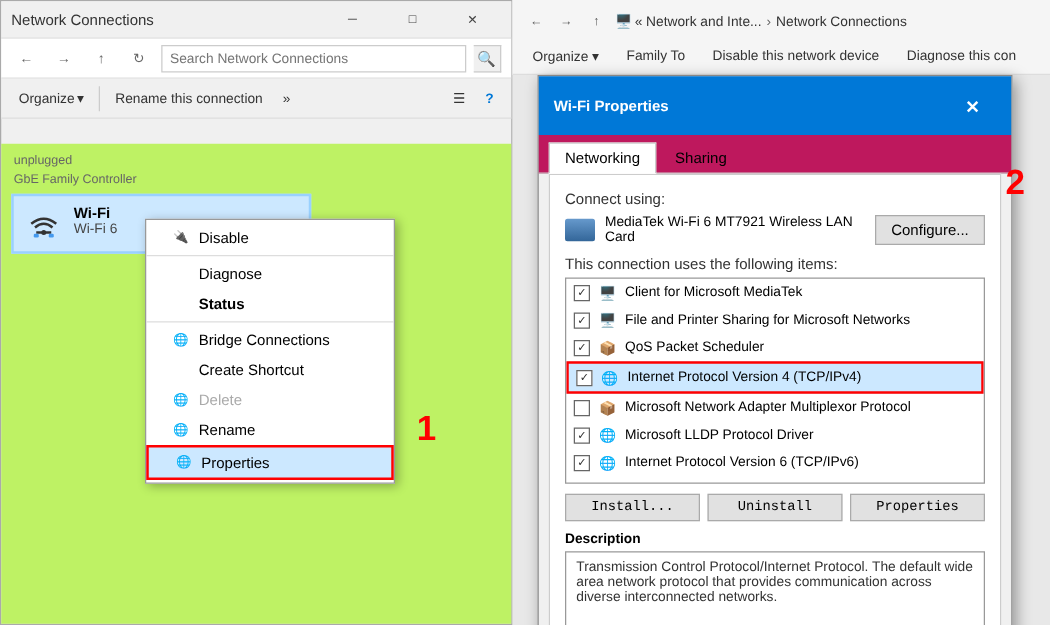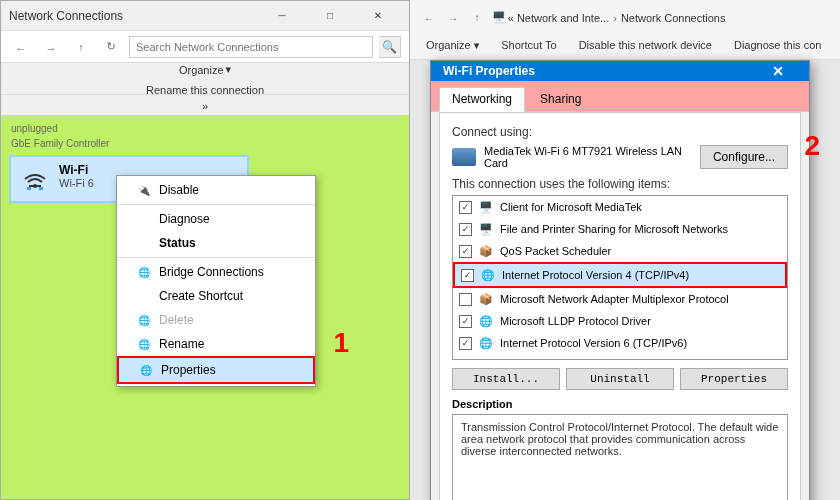--- a/index.html
+++ b/index.html
@@ -96,21 +96,20 @@
     .toolbar {
       height: 32px;
       background: #f0f0f0;
       display: flex;
       align-items: center;
       padding: 0 8px;
       border-bottom: 1px solid #ddd;
       gap: 4px;
       font-size: 11px;
       color: #333;
-      flex-direction: column;
     }
 
     .toolbar-btn {
       height: 24px;
       padding: 0 6px;
       background: transparent;
       border: none;
       cursor: pointer;
       font-size: 11px;
       color: #333;
@@ -297,21 +296,21 @@
       top: 60px;
       left: 20px;
       width: 380px;
       background: #f0f0f0;
       border: 1px solid #888;
       box-shadow: 3px 3px 12px rgba(0,0,0,0.4);
       z-index: 200;
     }
 
     .dialog-titlebar {
-      height: 20px;
+      height: 47px;
       background: #0078d7;
       display: flex;
       align-items: center;
       justify-content: space-between;
       padding: 0 8px 0 12px;
       color: white;
       font-size: 12px;
       font-weight: bold;
     }
 
@@ -320,21 +319,21 @@
       height: 30px;
       display: flex;
       align-items: center;
       justify-content: center;
       cursor: pointer;
       font-size: 14px;
     }
 
     .dialog-tabs {
       display: flex;
-      background: #fca5a5;
+      background: #be185d;
       border-bottom: 1px solid #ccc;
       padding: 6px 8px 0;
       gap: 2px;
     }
 
     .tab-item {
       padding: 4px 12px;
       font-size: 12px;
       cursor: pointer;
       border: 1px solid transparent;
@@ -584,21 +583,21 @@
       </div>
       <div class="bc-path">
         <span>🖥️</span>
         <span>« Network and Inte...</span>
         <span class="bc-sep">›</span>
         <span>Network Connections</span>
       </div>
     </div>
     <div class="explorer-toolbar2">
       <button class="exp-tb-btn">Organize ▾</button>
-      <button class="exp-tb-btn">Shortcut To</button>
+      <button class="exp-tb-btn">Family To</button>
       <button class="exp-tb-btn">Disable this network device</button>
       <button class="exp-tb-btn">Diagnose this con</button>
     </div>
   </div>
 
   <div class="dialog">
     <div class="dialog-titlebar">
       <span>Wi-Fi Properties</span>
       <div class="dialog-close">✕</div>
     </div>

